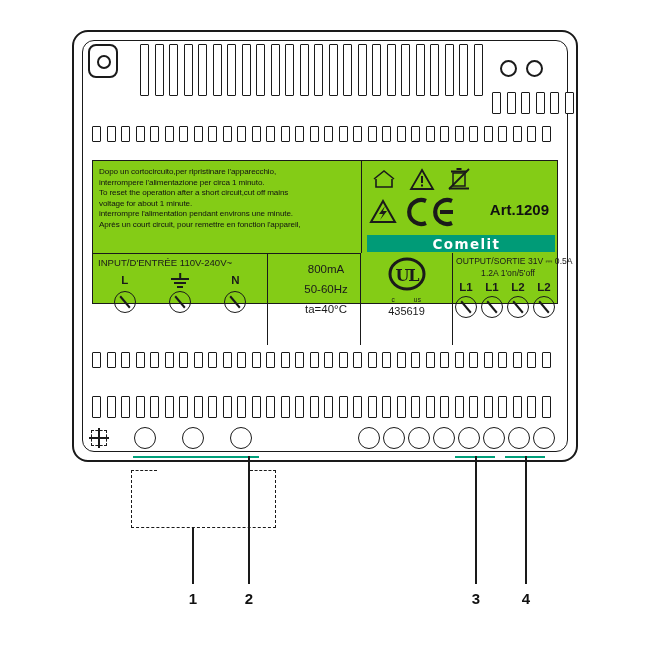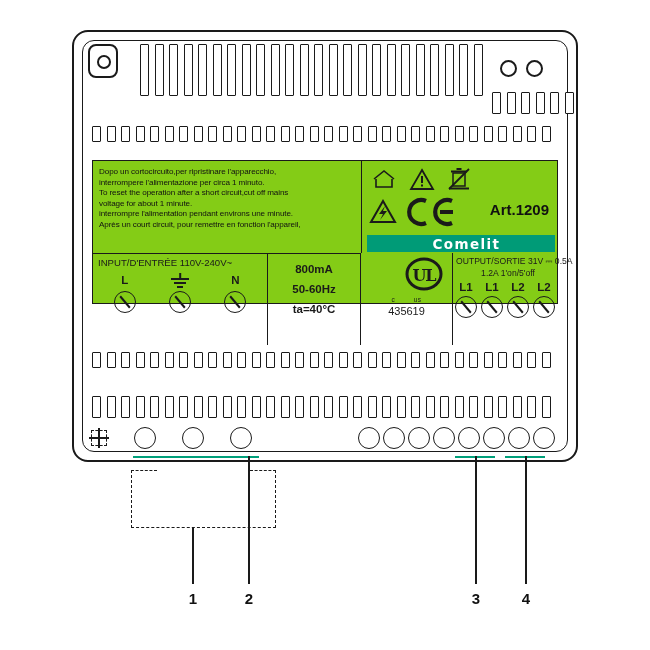--- a/index.html
+++ b/index.html
@@ -258,40 +258,38 @@
     position: relative;
   }
   .earth-sym .e1, .earth-sym .e2, .earth-sym .e3 { position:absolute; left:50%; transform: translateX(-50%); height:1.6px; background:#1a1a1a;}
   .earth-sym .e1 { top: 5px; width: 18px; }
   .earth-sym .e2 { top: 9px; width: 12px; }
   .earth-sym .e3 { top: 13px; width: 6px; }
   .earth-sym .stem { position:absolute; left:50%; top:0; width:1.6px; height:5px; background:#1a1a1a; transform:translateX(-50%);}
 
   .specs-text {
     position: absolute;
-    left: 0; top: 6px;
+    left: 12px; top: 6px;
     width: 100%;
     text-align: center;
     font-size: 11.5px;
     line-height: 20px;
-    font-weight: bold;
   }
   .cert-box {
     position: absolute;
     left: 0; top: 4px;
     width: 100%;
     text-align: center;
   }
   .ul-mark {
     font-family: "DejaVu Serif", serif;
     font-size: 29px;
     font-weight: 700;
     line-height: 34px;
     letter-spacing: -1px;
-    text-align: right;
   }
   .ul-sub {
     font-size: 6.5px;
     letter-spacing: 0.5px;
     margin-top: -4px;
   }
   .cert-num {
     font-size: 11px;
     margin-top: 2px;
   }

